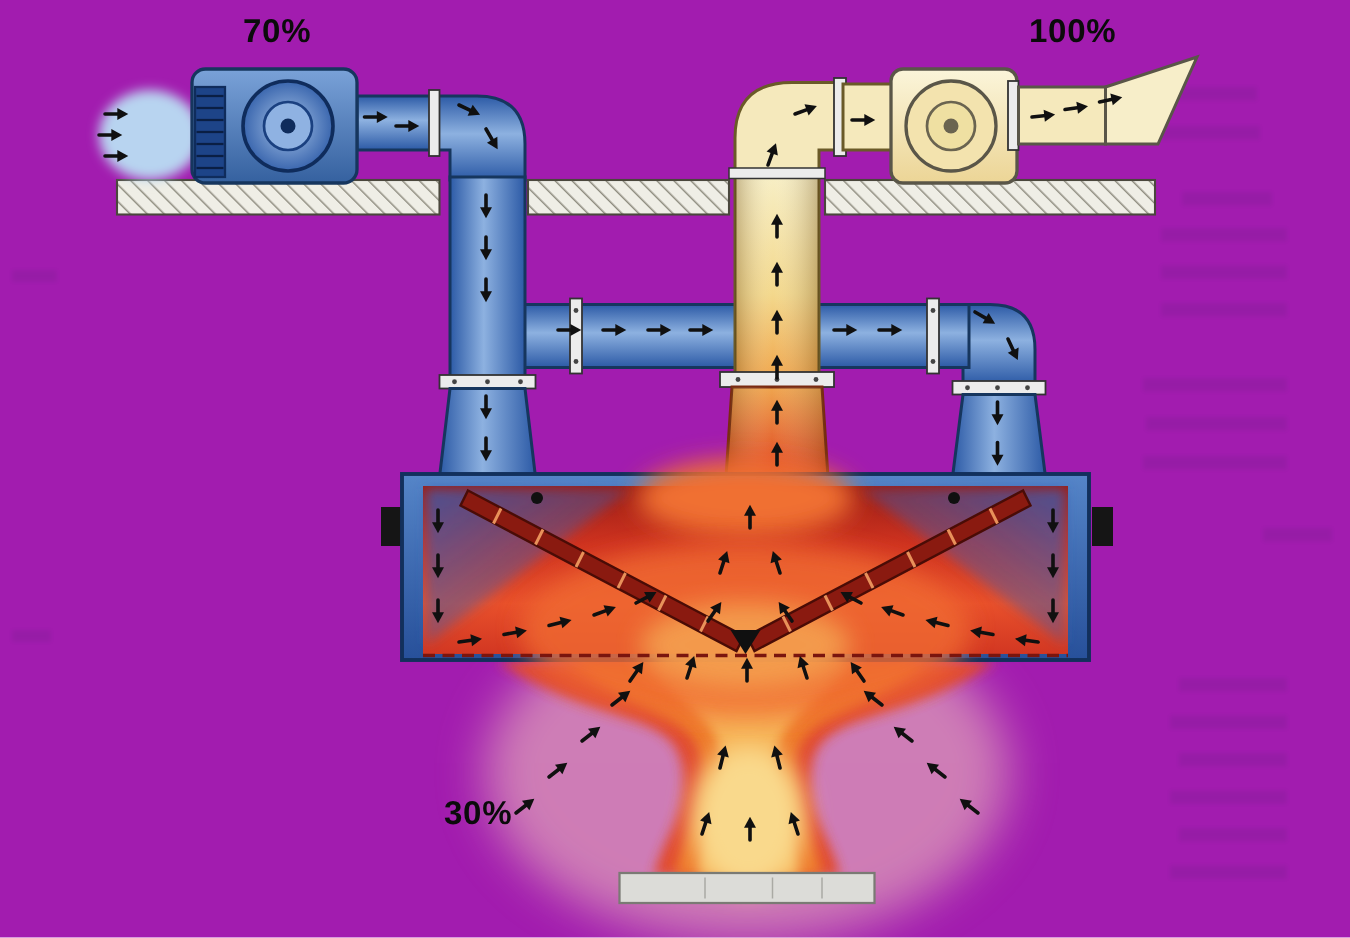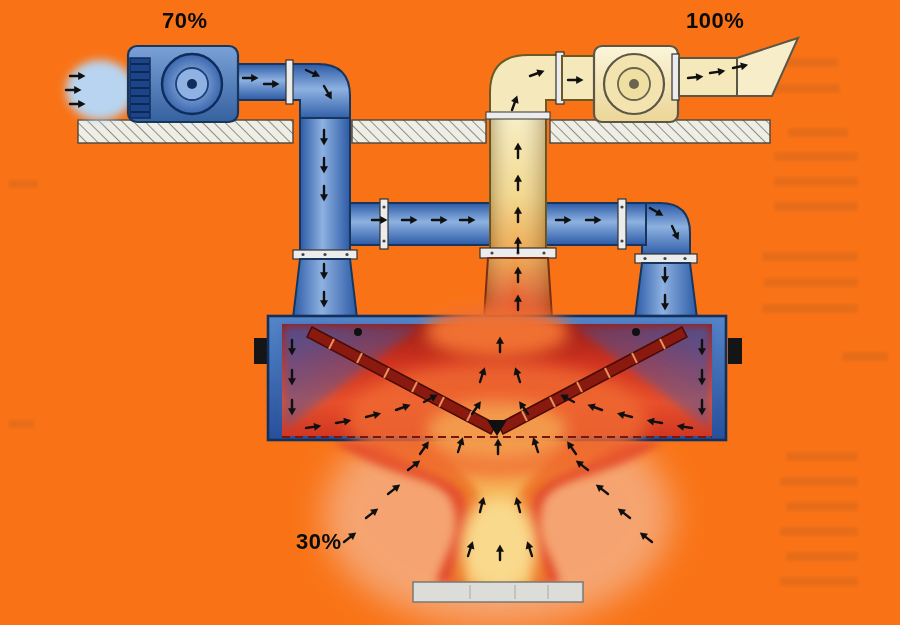--- a/index.html
+++ b/index.html
@@ -1,17 +1,17 @@
 <!DOCTYPE html>
 <html><head>
 <meta charset="utf-8">
 <style>
   html,body{margin:0;padding:0;background:#ffffff;}
   .stage{
-    position:relative;width:900px;height:625px;background:#f97316;overflow:hidden;
+    position:relative;width:900px;height:625px;background:#a21caf;overflow:hidden;
     font-family:"Liberation Sans",sans-serif;
   }
   svg{display:block;}
   .pct{font-family:"Liberation Sans",sans-serif;font-weight:bold;font-size:22px;fill:#0b0b0b;letter-spacing:.5px;}
 </style>
 </head>
 <body>
 
 <div class="stage">
 <svg width="900" height="625" viewBox="0 0 900 625" xmlns="http://www.w3.org/2000/svg">

